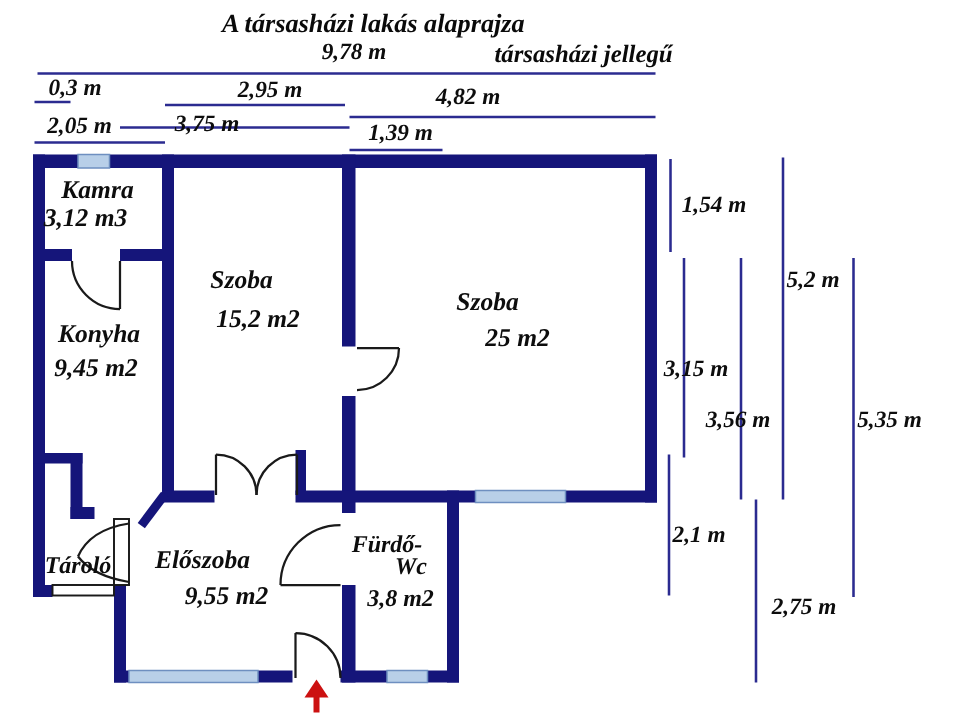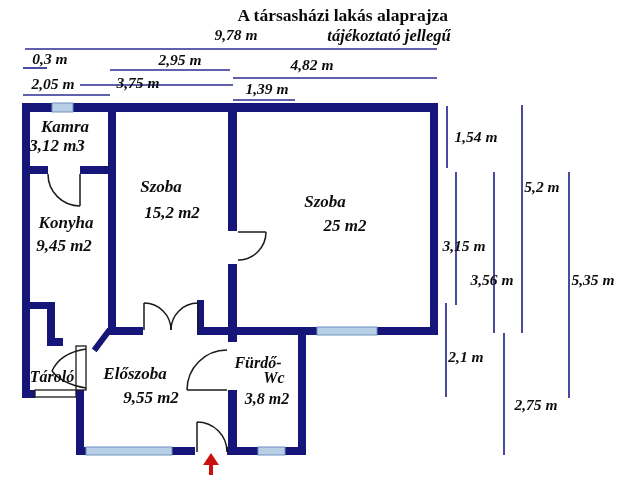--- a/index.html
+++ b/index.html
@@ -1,20 +1,20 @@
 <!DOCTYPE html>
 <html><head>
 <meta charset="utf-8">
 <style>
   html,body{margin:0;padding:0;background:#ffffff;}
   .stage{position:relative;width:640px;height:480px;background:#ffffff;overflow:hidden;
          font-family:"Liberation Serif","DejaVu Serif",serif;}
   .stage svg{position:absolute;left:0;top:0;}
-  .title{position:absolute;left:148px;top:5px;width:300px;text-align:right;
-         font-size:17.5px;font-weight:bold;color:#0a0a0a;}
+  .title{position:absolute;left:148px;top:5px;width:300px;text-align:left;
+         font-size:17.5px;font-weight:bold;font-style:italic;color:#0a0a0a;}
   .subtitle{position:absolute;left:299px;top:26px;width:180px;text-align:center;
          font-size:16.5px;font-weight:bold;font-style:italic;color:#0a0a0a;}
 </style>
 </head>
 <body>
 
 <div class="stage">
   <svg id="plan-svg" width="640" height="480" viewBox="0 0 640 480">
       <line x1="25" y1="49" x2="437" y2="49" stroke="#2b2b90" stroke-width="1.7"></line>
       <line x1="23" y1="68" x2="47" y2="68" stroke="#2b2b90" stroke-width="1.7"></line>
@@ -99,14 +99,14 @@
       <text x="135" y="375" text-anchor="middle" dominant-baseline="middle" font-family="Liberation Serif, DejaVu Serif, serif" font-style="italic" font-weight="bold" font-size="17" fill="#0d0d0d">Előszoba</text>
       <text x="151" y="399" text-anchor="middle" dominant-baseline="middle" font-family="Liberation Serif, DejaVu Serif, serif" font-style="italic" font-weight="bold" font-size="17" fill="#0d0d0d">9,55 m2</text>
       <text x="258" y="364" text-anchor="middle" dominant-baseline="middle" font-family="Liberation Serif, DejaVu Serif, serif" font-style="italic" font-weight="bold" font-size="16" fill="#0d0d0d">Fürdő-</text>
       <text x="274" y="379" text-anchor="middle" dominant-baseline="middle" font-family="Liberation Serif, DejaVu Serif, serif" font-style="italic" font-weight="bold" font-size="16" fill="#0d0d0d">Wc</text>
       <text x="267" y="400" text-anchor="middle" dominant-baseline="middle" font-family="Liberation Serif, DejaVu Serif, serif" font-style="italic" font-weight="bold" font-size="16" fill="#0d0d0d">3,8 m2</text>
       <text x="52" y="378" text-anchor="middle" dominant-baseline="middle" font-family="Liberation Serif, DejaVu Serif, serif" font-style="italic" font-weight="bold" font-size="16" fill="#0d0d0d">Tároló</text>
       <line x1="211" y1="463" x2="211" y2="475" stroke="#cc1111" stroke-width="4"></line>
       <polygon points="211,453 203,465 219,465" fill="#cc1111"></polygon>
     </svg>
   <div class="title">A társasházi lakás alaprajza</div>
-  <div class="subtitle">tájékoztató jellegű</div>
+  <div class="subtitle">társasházi jellegű</div>
 </div>
 
 </body></html>

